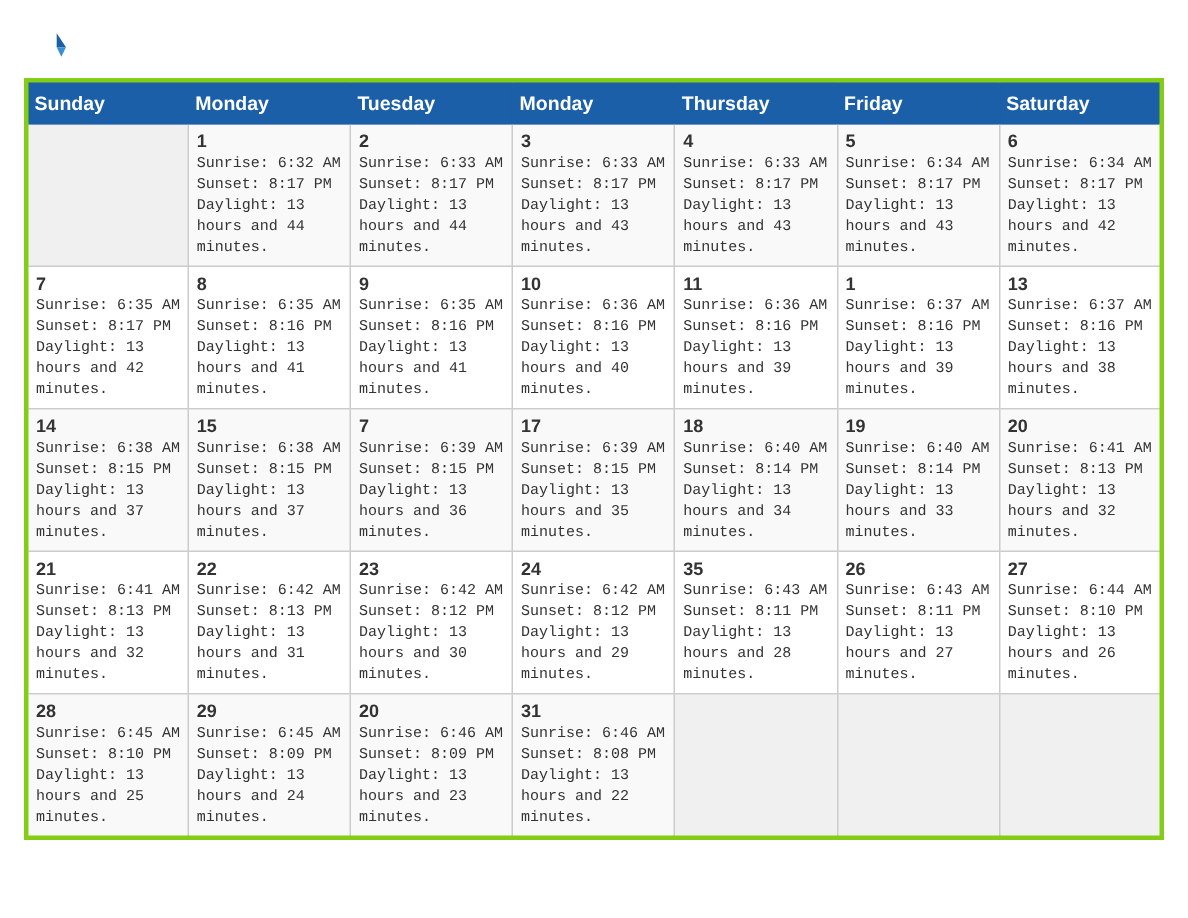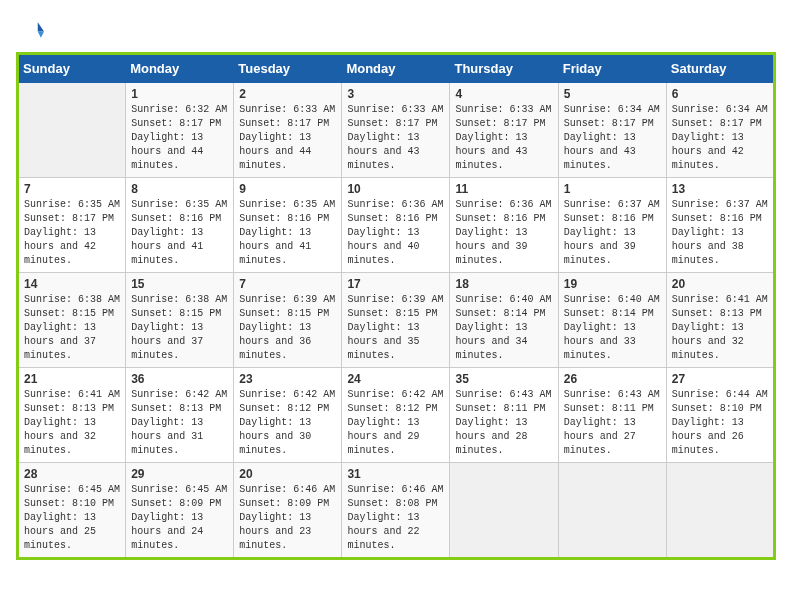--- a/index.html
+++ b/index.html
@@ -211,21 +211,21 @@
           <span class="day-number">20</span>
           <div class="day-info">Sunrise: 6:41 AM<br>Sunset: 8:13 PM<br>Daylight: 13 hours and 32 minutes.</div>
         </td>
       </tr>
       <tr>
         <td>
           <span class="day-number">21</span>
           <div class="day-info">Sunrise: 6:41 AM<br>Sunset: 8:13 PM<br>Daylight: 13 hours and 32 minutes.</div>
         </td>
         <td>
-          <span class="day-number">36</span>
+          <span class="day-number">22</span>
           <div class="day-info">Sunrise: 6:42 AM<br>Sunset: 8:13 PM<br>Daylight: 13 hours and 31 minutes.</div>
         </td>
         <td>
           <span class="day-number">23</span>
           <div class="day-info">Sunrise: 6:42 AM<br>Sunset: 8:12 PM<br>Daylight: 13 hours and 30 minutes.</div>
         </td>
         <td>
           <span class="day-number">24</span>
           <div class="day-info">Sunrise: 6:42 AM<br>Sunset: 8:12 PM<br>Daylight: 13 hours and 29 minutes.</div>
         </td>

